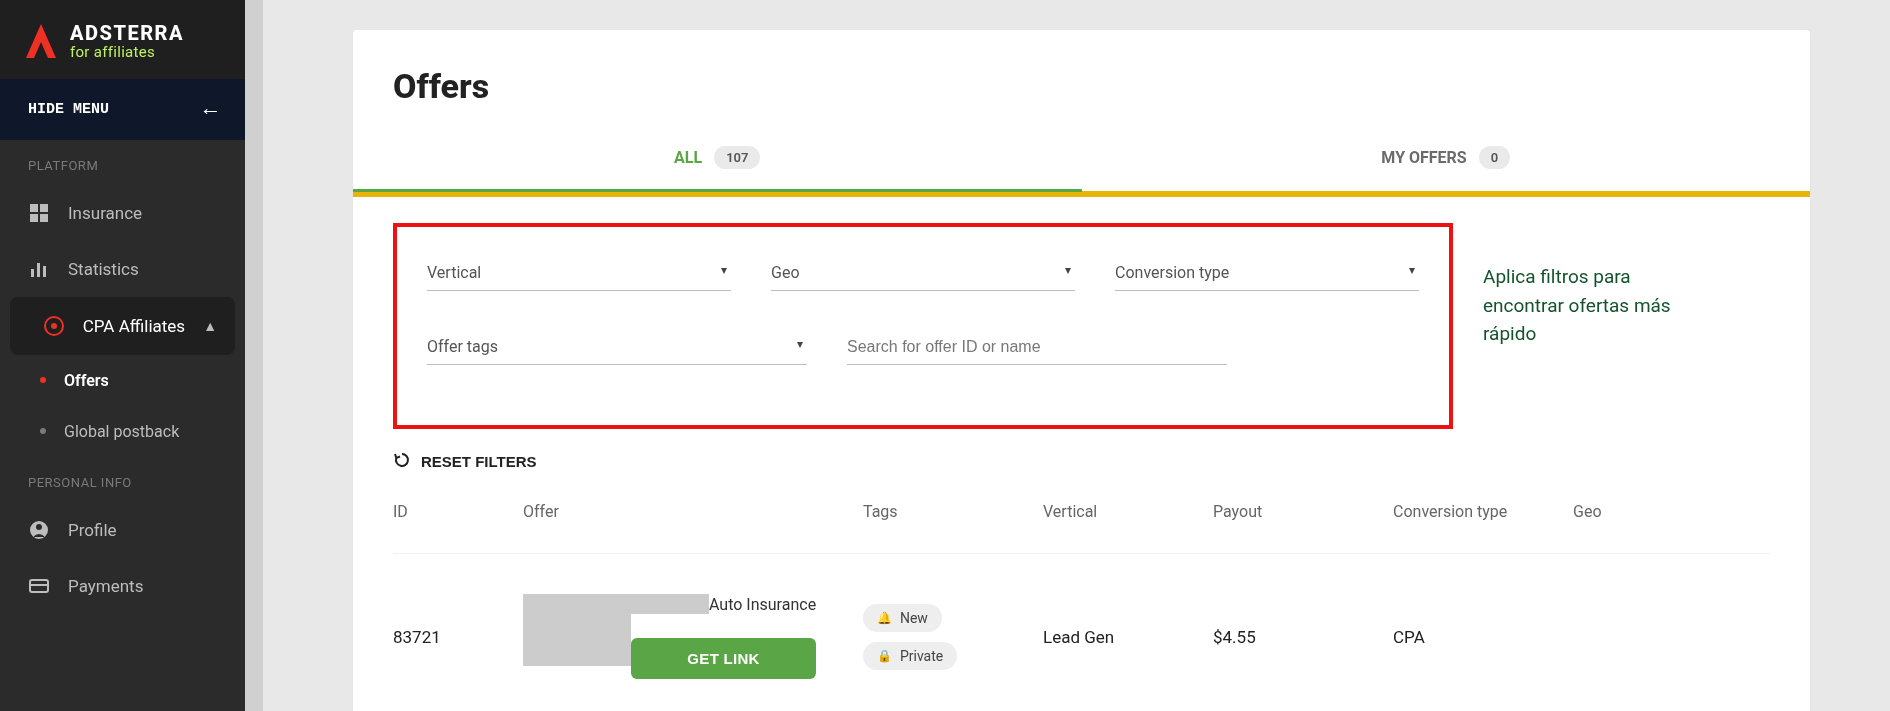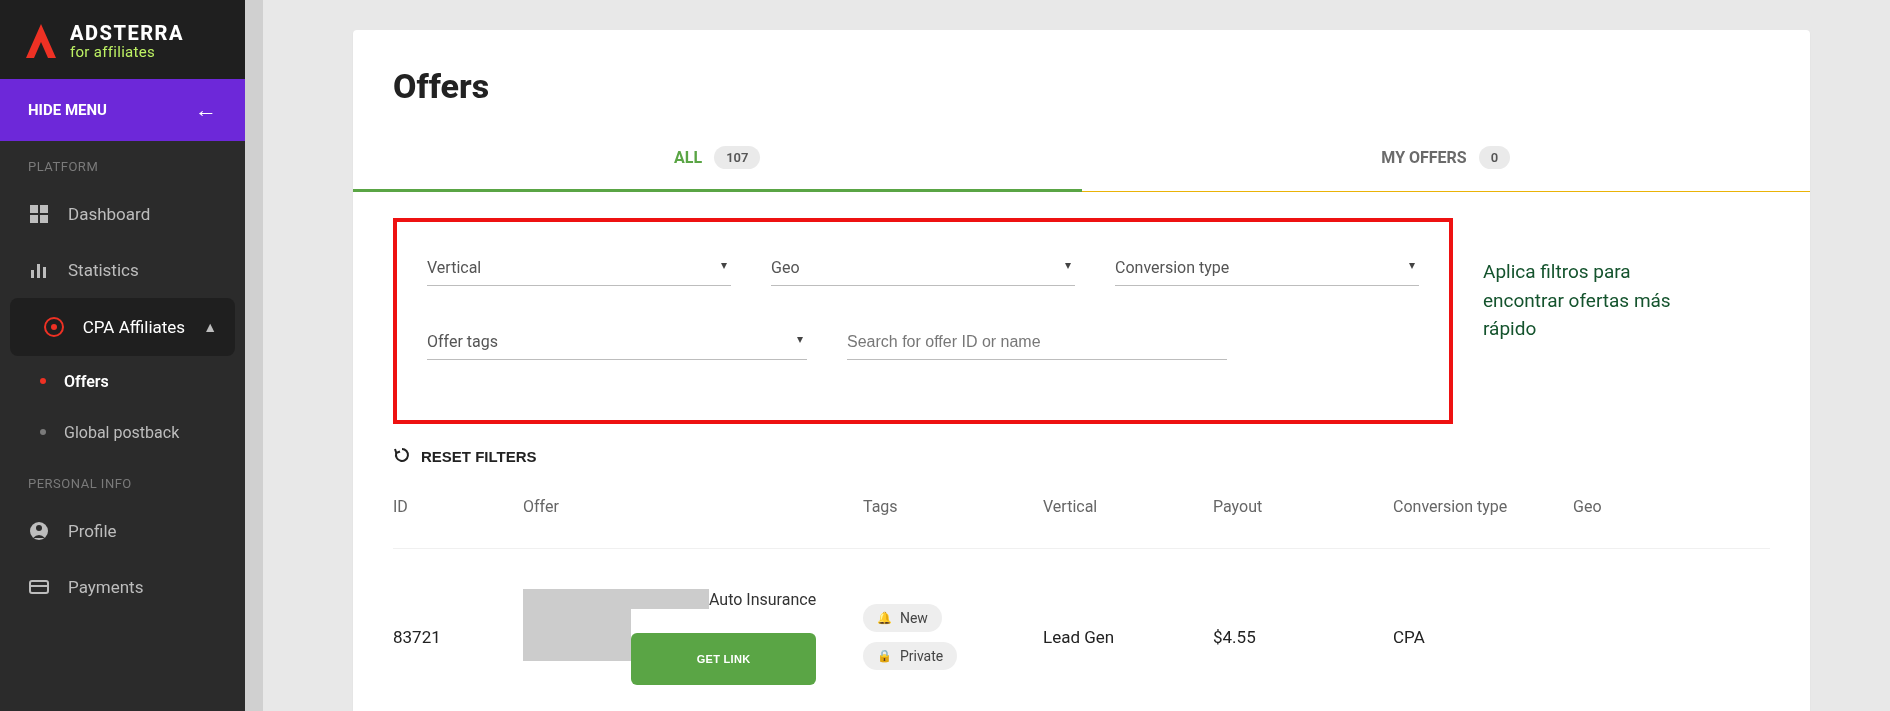--- a/index.html
+++ b/index.html
@@ -43,22 +43,23 @@
   }
 
   .hide-menu {
     display: flex;
     justify-content: space-between;
     align-items: center;
     padding: 18px 28px;
     font-size: 15px;
     font-weight: 700;
     color: #fff;
-    background: #6d28d9;
+    background: #0f172a;
     cursor: pointer;
+    font-family: Liberation Mono, monospace;
   }
   .hide-menu .arrow { font-size: 22px; font-weight: 400; }
 
   .section-label {
     padding: 18px 28px 12px 28px;
     font-size: 13px;
     color: #7a7a7a;
     letter-spacing: 0.5px;
   }
 
@@ -121,21 +122,21 @@
   }
   .page-title {
     font-size: 34px;
     font-weight: 800;
     color: #222;
     padding: 36px 40px 26px 40px;
   }
 
   .tabs {
     display: flex;
-    border-bottom: 1px solid #eab308;
+    border-bottom: 6px solid #eab308;
     align-items: center;
   }
   .tab {
     flex: 1;
     display: flex;
     justify-content: center;
     align-items: center;
     gap: 12px;
     padding: 14px 0 22px 0;
     font-size: 16px;
@@ -265,24 +266,24 @@
   .offer-text-col { display:flex; flex-direction:column; gap:24px; }
   .offer-name-line { display:flex; align-items:center; gap:0; }
   .offer-redact {
     width: 78px; height: 20px; background:#ccc; display:inline-block;
   }
   .offer-name { font-size:16px; color:#333; }
   .get-link-btn {
     background:#5aa545;
     color:#fff;
     font-weight:700;
-    font-size:11px;
+    font-size:15px;
     border:none;
     border-radius:6px;
-    padding: 20px 22px;
+    padding: 12px 22px;
     cursor:pointer;
     letter-spacing:0.3px;
   }
   .tag-pills { display:flex; flex-direction:column; gap:10px; }
   .pill {
     display:inline-flex;
     align-items:center;
     gap:8px;
     background:#eee;
     border-radius: 18px;
@@ -320,21 +321,21 @@
 
   <div class="nav-item">
     <span class="nav-icon">
       <svg width="20" height="20" viewBox="0 0 20 20">
           <rect x="1" y="1" width="8" height="8" fill="#bdbdbd"></rect>
           <rect x="11" y="1" width="8" height="8" fill="#bdbdbd"></rect>
           <rect x="1" y="11" width="8" height="8" fill="#bdbdbd"></rect>
           <rect x="11" y="11" width="8" height="8" fill="#bdbdbd"></rect>
         </svg>
     </span>
-    <span>Dashboard</span>
+    <span>Insurance</span>
   </div>
 
   <div class="nav-item">
     <span class="nav-icon">
       <svg width="20" height="20" viewBox="0 0 20 20">
           <rect x="2" y="10" width="3" height="8" fill="#bdbdbd"></rect>
           <rect x="8" y="4" width="3" height="14" fill="#bdbdbd"></rect>
           <rect x="14" y="7" width="3" height="11" fill="#bdbdbd"></rect>
         </svg>
     </span>

